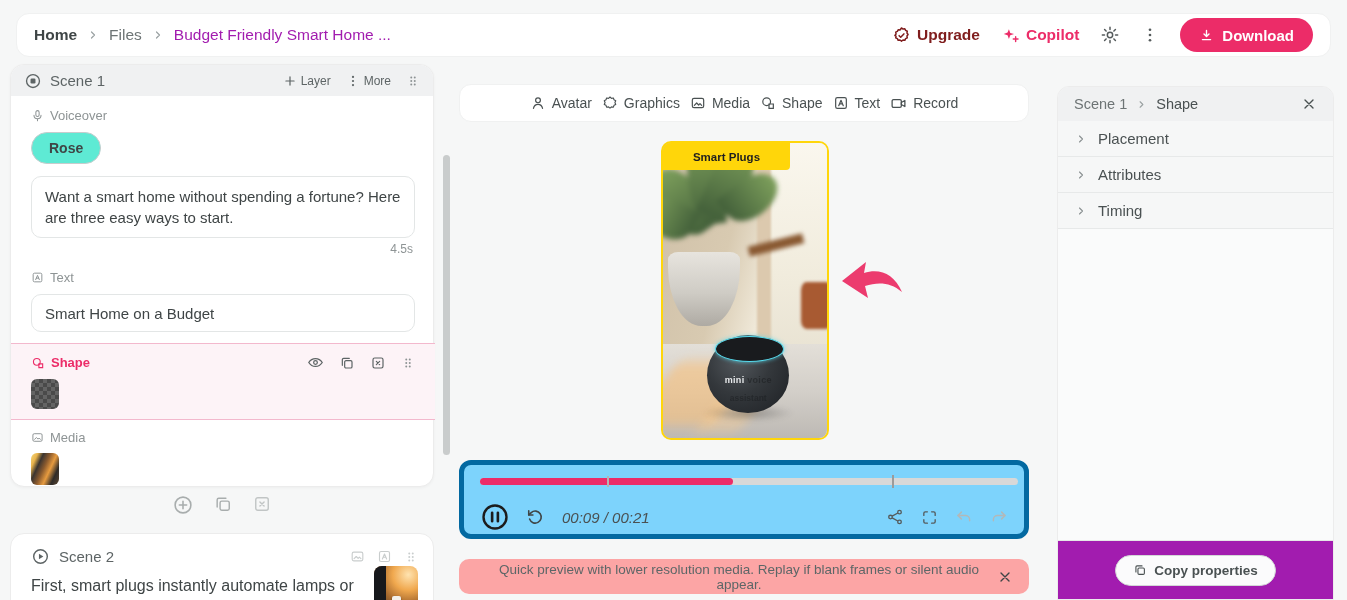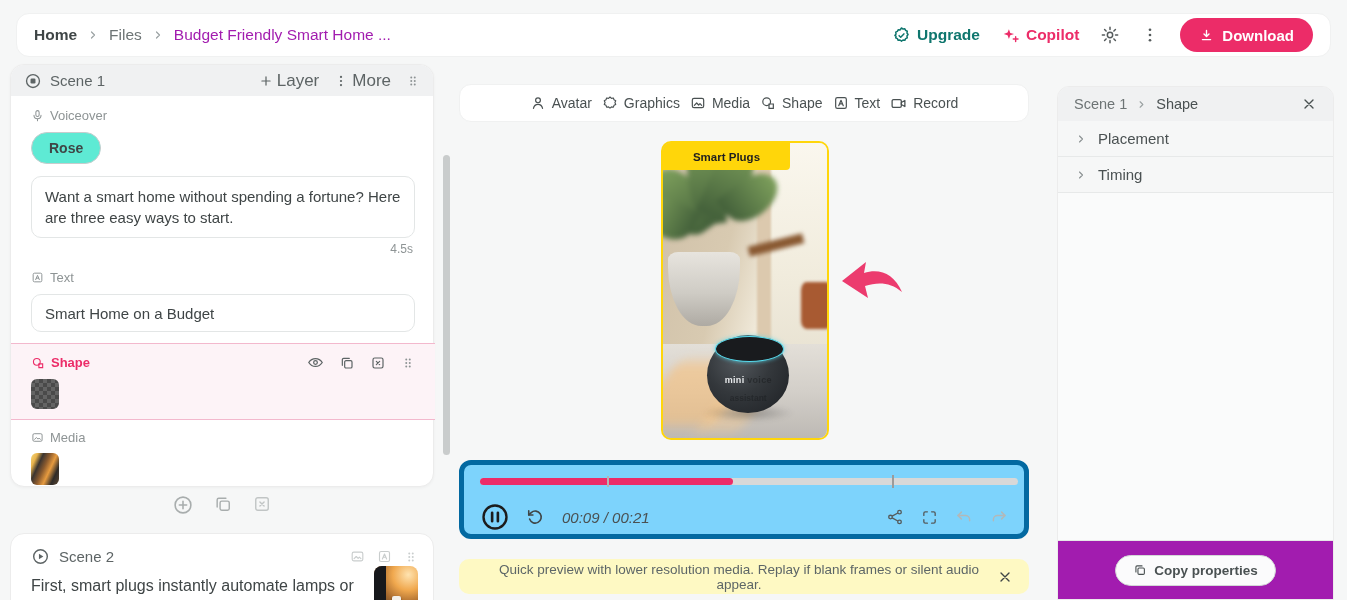--- a/index.html
+++ b/index.html
@@ -20,42 +20,42 @@
     background:#fff; border-radius:13px; border:1px solid #f0f1f1;
     display:flex; align-items:center; padding:0 17px;
   }
   .crumbs { display:flex; align-items:center; gap:10px; }
   .crumb { font-size:15.5px; color:#6d7475; cursor:default; }
   .crumb.first { font-weight:bold; color:#3f4546; }
   .crumb.last { color:#a21caf; font-weight:500; }
   .crumb-sep { color:#9aa1a2; }
   .topbar-right { margin-left:auto; display:flex; align-items:center; gap:21px; }
   .tb-action { display:flex; align-items:center; gap:6px; font-size:15.5px; font-weight:bold; cursor:pointer; }
-  .tb-upgrade { color:#0f766e; }
+  .tb-upgrade { color:#7f1d1d; }
   .tb-copilot { color:#ec2c68; }
   .tb-icon-btn { color:#555b5c; cursor:pointer; }
   .download-btn {
     display:flex; align-items:center; gap:8px;
     background:#ec2c68; color:#fff; font-weight:bold; font-size:15px;
     height:34px; padding:0 19px; border-radius:999px; border:none; cursor:pointer;
   }
 
   
   .scene-card {
     position:absolute; left:10px; top:64px; width:424px; height:423px;
     background:#fff; border:1px solid #ececec; border-radius:14px;
     box-shadow:0 1px 3px rgba(0,0,0,.04);
   }
   .scene-head {
     height:31px; background:#f0f1f2; border-radius:13px 13px 0 0;
     display:flex; align-items:center; padding:0 13px; gap:8px;
     color:#5d6465; font-size:15px;
   }
   .scene-head-right { margin-left:auto; display:flex; align-items:center; gap:15px; }
-  .mini-action { display:flex; align-items:center; gap:4px; font-size:17px; color:#5d6465; cursor:pointer; }
+  .mini-action { display:flex; align-items:center; gap:4px; font-size:12px; color:#5d6465; cursor:pointer; }
   .drag-dots { color:#8c9293; cursor:grab; }
   .scene-body { padding:12px 20px 0 20px; }
   .sec-label { display:flex; align-items:center; gap:6px; font-size:13px; color:#8e9495; }
   .chip {
     display:inline-block; margin-top:9px; padding:7px 17px;
     border:1.5px solid #c7cccd; border-radius:999px;
     font-weight:bold; font-size:14px; color:#3f4546; cursor:pointer; background:#5eead4;
   }
   .vo-box {
     margin-top:12px; width:384px; min-height:60px;
@@ -195,21 +195,21 @@
   .pause-btn { color:#1c1c1c; cursor:pointer; }
   .replay-btn { color:#3f4546; cursor:pointer; }
   .time { font-size:15px; color:#4a5152; margin-left:2px; cursor:default; }
   .ctrl-right { margin-left:auto; display:flex; align-items:center; gap:17px; }
   .ctrl-right .dark { color:#555b5c; cursor:pointer; }
   .ctrl-right .dim { color:#b3b8b8; cursor:pointer; }
 
   
   .notice {
     position:absolute; left:459px; top:559px; width:570px; height:35px;
-    background:#fef9c3; border-radius:10px;
+    background:#fca5a5; border-radius:10px;
     display:flex; align-items:center; padding:0 16px 0 22px;
   }
   .notice-text { flex:1; text-align:center; font-size:13.5px; color:#5d6667; }
   .notice-close { color:#3f4546; cursor:pointer; }
 
   
   .props {
     position:absolute; left:1057px; top:86px; width:277px; height:514px;
     background:#fafbfb; border:1px solid #ececec; border-radius:12px 12px 0 0; overflow:hidden;
   }
@@ -655,20 +655,28 @@
         </svg>
     </span>
     <span>Placement</span>
   </div>
   <div class="props-row">
     <span class="chev ico">
       <svg width="12" height="12" viewBox="0 0 24 24" fill="none" stroke="currentColor" stroke-width="2.2" stroke-linecap="round" stroke-linejoin="round">
           <path d="M9 6l6 6-6 6"></path>
         </svg>
     </span>
+    <span>Attributes</span>
+  </div>
+  <div class="props-row">
+    <span class="chev ico">
+      <svg width="12" height="12" viewBox="0 0 24 24" fill="none" stroke="currentColor" stroke-width="2.2" stroke-linecap="round" stroke-linejoin="round">
+          <path d="M9 6l6 6-6 6"></path>
+        </svg>
+    </span>
     <span>Timing</span>
   </div>
   <div class="props-foot">
     <button class="copy-props-btn">
       <span class="ico">
         <svg width="14" height="14" viewBox="0 0 24 24" fill="none" stroke="currentColor" stroke-width="1.9" stroke-linecap="round" stroke-linejoin="round">
           <rect x="8.5" y="8.5" width="11" height="11" rx="2"></rect>
             <path d="M5 15.5V7a2 2 0 012-2h8.5"></path>
         </svg>
       </span>

